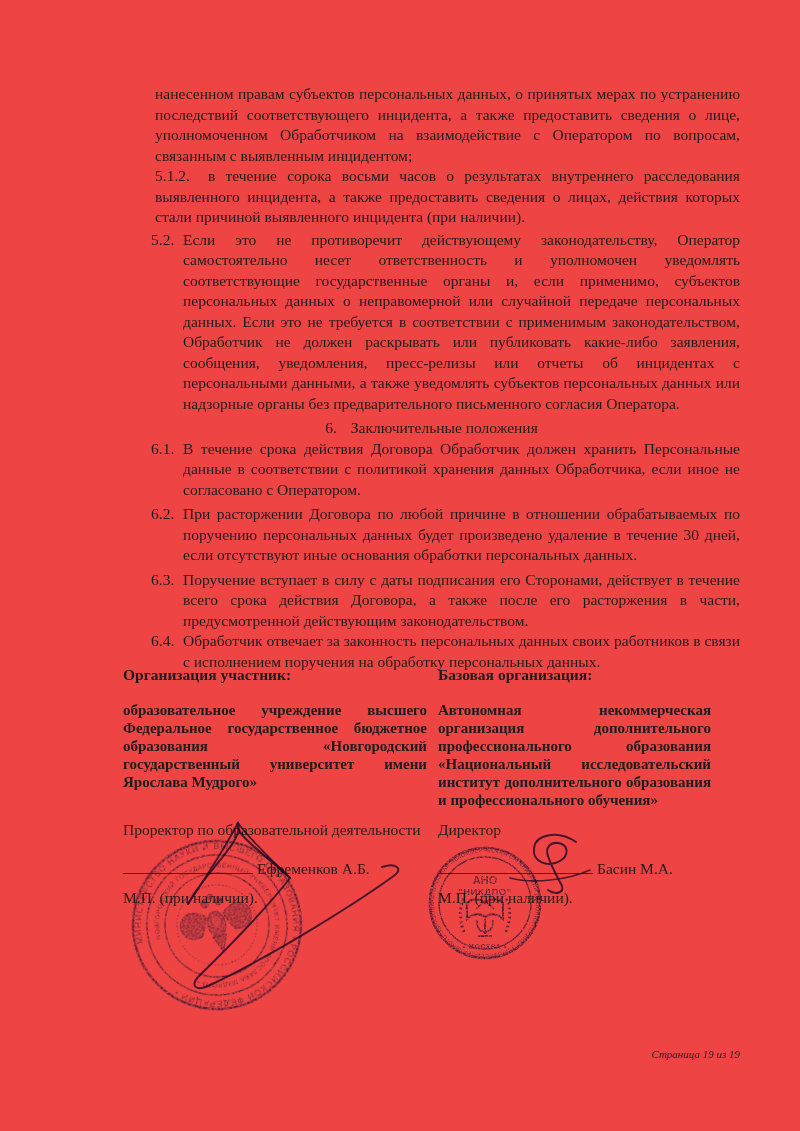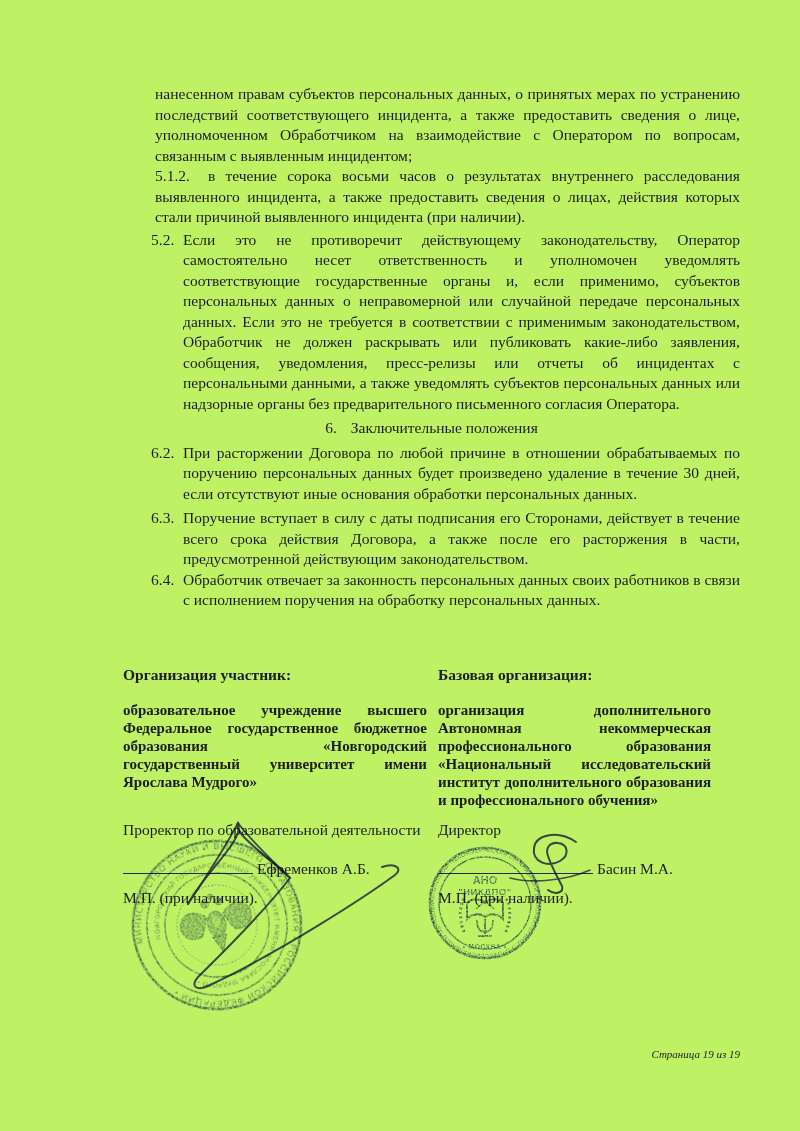--- a/index.html
+++ b/index.html
@@ -1,19 +1,19 @@
 <!DOCTYPE html>
 <html><head>
 <meta charset="utf-8">
 <style>
   html,body { margin:0; padding:0; background:#ffffff; }
   .page {
     position: relative;
     width: 800px; height: 1131px;
-    background: #bef264;
+    background: #ef4444;
     font-family: "Liberation Serif", "DejaVu Serif", serif;
     color: #1d1d1f;
     overflow: hidden;
   }
   .content {
     position: absolute;
     left: 123px; top: 84px; width: 617px;
     font-size: 15.5px; line-height: 20.5px;
   }
   .para { text-align: justify; }
@@ -69,20 +69,24 @@
 
     <div class="para item mt1">
       <span class="num">5.2.</span>
       <span>Если это не противоречит действующему законодательству, Оператор самостоятельно несет ответственность и уполномочен уведомлять соответствующие государственные органы и, если применимо, субъектов персональных данных о неправомерной или случайной передаче персональных данных. Если это не требуется в соответствии с применимым законодательством, Обработчик не должен раскрывать или публиковать какие-либо заявления, сообщения, уведомления, пресс-релизы или отчеты об инцидентах с персональными данными, а также уведомлять субъектов персональных данных или надзорные органы без предварительного письменного согласия Оператора.</span>
     </div>
 
     <div class="h6">
       <span class="h6num">6.</span><span class="h6t">Заключительные положения</span>
     </div>
 
+    <div class="para item">
+      <span class="num">6.1.</span>
+      <span>В течение срока действия Договора Обработчик должен хранить Персональные данные в соответствии с политикой хранения данных Обработчика, если иное не согласовано с Оператором.</span>
+    </div>
 
     <div class="para item mt2">
       <span class="num">6.2.</span>
       <span>При расторжении Договора по любой причине в отношении обрабатываемых по поручению персональных данных будет произведено удаление в течение 30 дней, если отсутствуют иные основания обработки персональных данных.</span>
     </div>
 
     <div class="para item mt2">
       <span class="num">6.3.</span>
       <span>Поручение вступает в силу с даты подписания его Сторонами, действует в течение всего срока действия Договора, а также после его расторжения в части, предусмотренной действующим законодательством.</span>
     </div>
@@ -99,22 +103,22 @@
     <div class="cellR sig-header" style="top:666px">Базовая организация:</div>
 
     <div class="cellL" style="top:701px">
         <div class="orgline">образовательное учреждение высшего</div>
         <div class="orgline">Федеральное государственное бюджетное</div>
         <div class="orgline">образования «Новгородский</div>
         <div class="orgline">государственный университет имени</div>
         <div class="orgline last">Ярослава Мудрого»</div>
       </div>
     <div class="cellR" style="top:701px">
+        <div class="orgline">Автономная некоммерческая</div>
         <div class="orgline">организация дополнительного</div>
-        <div class="orgline">Автономная некоммерческая</div>
         <div class="orgline">профессионального образования</div>
         <div class="orgline">«Национальный исследовательский</div>
         <div class="orgline">институт дополнительного образования</div>
         <div class="orgline last">и профессионального обучения»</div>
       </div>
 
     <div class="cellL role" style="top:821px">Проректор по образовательной деятельности</div>
     <div class="cellR role" style="top:821px">Директор</div>
 
     <div class="cellL sigrow" style="top:858px">

